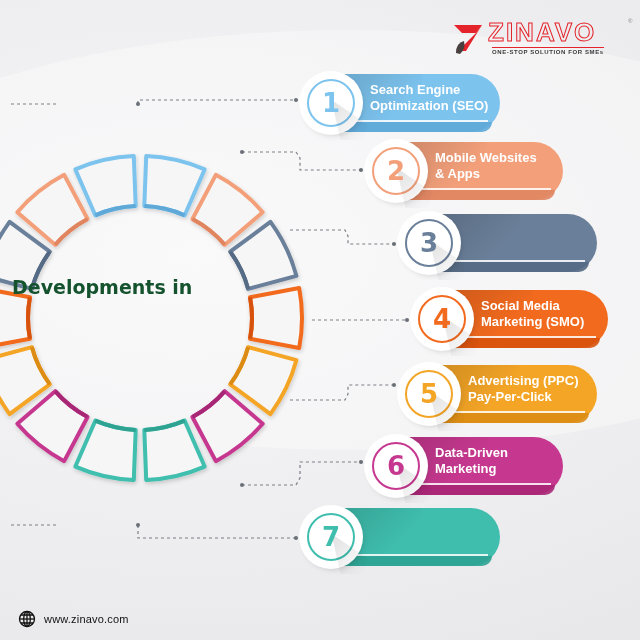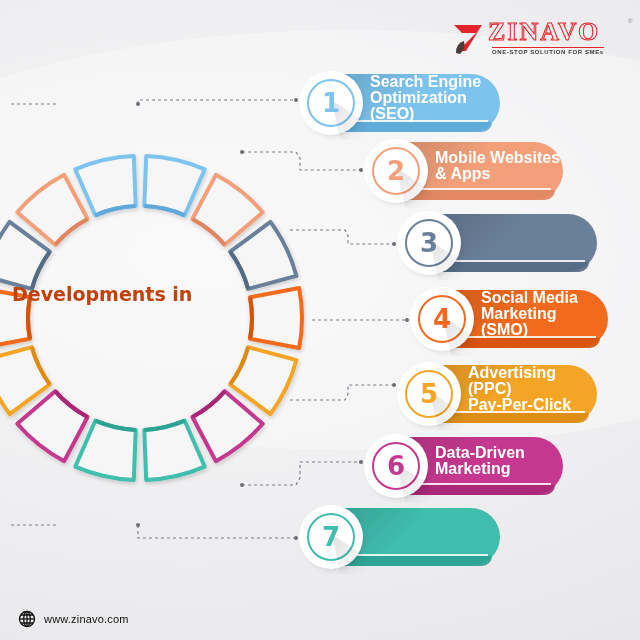--- a/index.html
+++ b/index.html
@@ -3,42 +3,42 @@
 <meta charset="utf-8">
 <style>
   html, body { margin:0; padding:0; }
   body { width:640px; height:640px; overflow:hidden; position:relative;
     background: radial-gradient(ellipse 900px 500px at 30% 40%, #f7f7f8 0%, #eeeef0 55%, #e6e6e9 100%);
     font-family: "Liberation Sans", sans-serif; }
   .swoosh { position:absolute; left:-200px; top:30px; width:1100px; height:420px; border-radius:50%;
     background: rgba(255,255,255,0.35); pointer-events:none; }
   .logo { position:absolute; left:452px; top:18px; width:180px; height:40px; }
   .logo .mark { position:absolute; left:0; top:3px; }
-  .logo .word { position:absolute; left:36px; top:-1px; font-family:Liberation Serif, serif; font-size:26px;
+  .logo .word { position:absolute; left:36px; top:-1px; font-family:Liberation Sans, sans-serif; font-size:26px;
     letter-spacing:2px; color:#e5232a; font-weight:bold; -webkit-text-stroke:1px #e5232a; color:transparent; }
   .logo .tag { position:absolute; left:40px; top:29px; font-size:6px; font-weight:bold; color:#3a3a3a; letter-spacing:0.6px;
     border-top:1px solid #e5232a; padding-top:1px; white-space:nowrap; }
   .logo .reg { position:absolute; left:176px; top:0; font-size:6px; color:#888; }
   svg.ring { position:absolute; left:0; top:0; }
-  .title { position:absolute; left:12px; top:279px; width:200px; font-family:"DejaVu Sans", sans-serif; font-weight:bold;
-    font-size:19px; line-height:30px; color:#c2410c; }
+  .title { position:absolute; left:12px; top:272px; width:200px; font-family:"DejaVu Sans", sans-serif; font-weight:bold;
+    font-size:19px; line-height:30px; color:#14532d; }
   .pill { position:absolute; height:58px; border-radius:29px; }
   .pill .under { position:absolute; left:30px; right:8px; bottom:0; height:10px; border-radius:0 0 20px 20px; opacity:0.9; }
   .pill .shade { position:absolute; left:30px; top:0; bottom:0; width:90px;
     background: linear-gradient(135deg, rgba(0,0,0,0.16) 0%, rgba(0,0,0,0.0) 70%); border-radius:0 0 0 10px; }
   .pill .sep { position:absolute; left:30px; right:12px; bottom:10px; height:2px; background:rgba(255,255,255,0.85); }
   .badge { position:absolute; left:0; top:0; width:58px; height:58px; border-radius:50%; background:#fff;
     box-shadow: 0 0 0 3px #fff, 2px 3px 6px rgba(0,0,0,0.18); }
   .badge .ringline { position:absolute; left:5px; top:5px; width:44px; height:44px; border-radius:50%; border:2px solid; }
   .badge .num { position:absolute; left:0; top:0; width:58px; height:58px; line-height:58px; text-align:center;
     font-family:"DejaVu Sans", sans-serif; font-weight:bold; font-size:26px; }
   .badge .numshadow { position:absolute; left:26px; top:26px; width:40px; height:40px;
     background:linear-gradient(135deg, rgba(0,0,0,0.12), rgba(0,0,0,0)); transform:skewX(-10deg); clip-path: polygon(0 0, 100% 60%, 100% 100%, 40% 100%); }
   .pill .label { position:absolute; left:68px; top:0; height:48px; display:flex; align-items:center; color:#fff;
-    font-weight:bold; font-size:16px; line-height:16px; }
+    font-weight:bold; font-size:13px; line-height:16px; }
   .footer { position:absolute; left:18px; top:610px; display:flex; align-items:center; gap:8px; }
   .footer .url { font-size:11px; color:#111; letter-spacing:0.2px; }
 </style>
 </head>
 <body>
 
 <div class="swoosh"></div>
 
 <div class="logo">
   <svg class="mark" width="34" height="34" viewBox="0 0 34 34">

